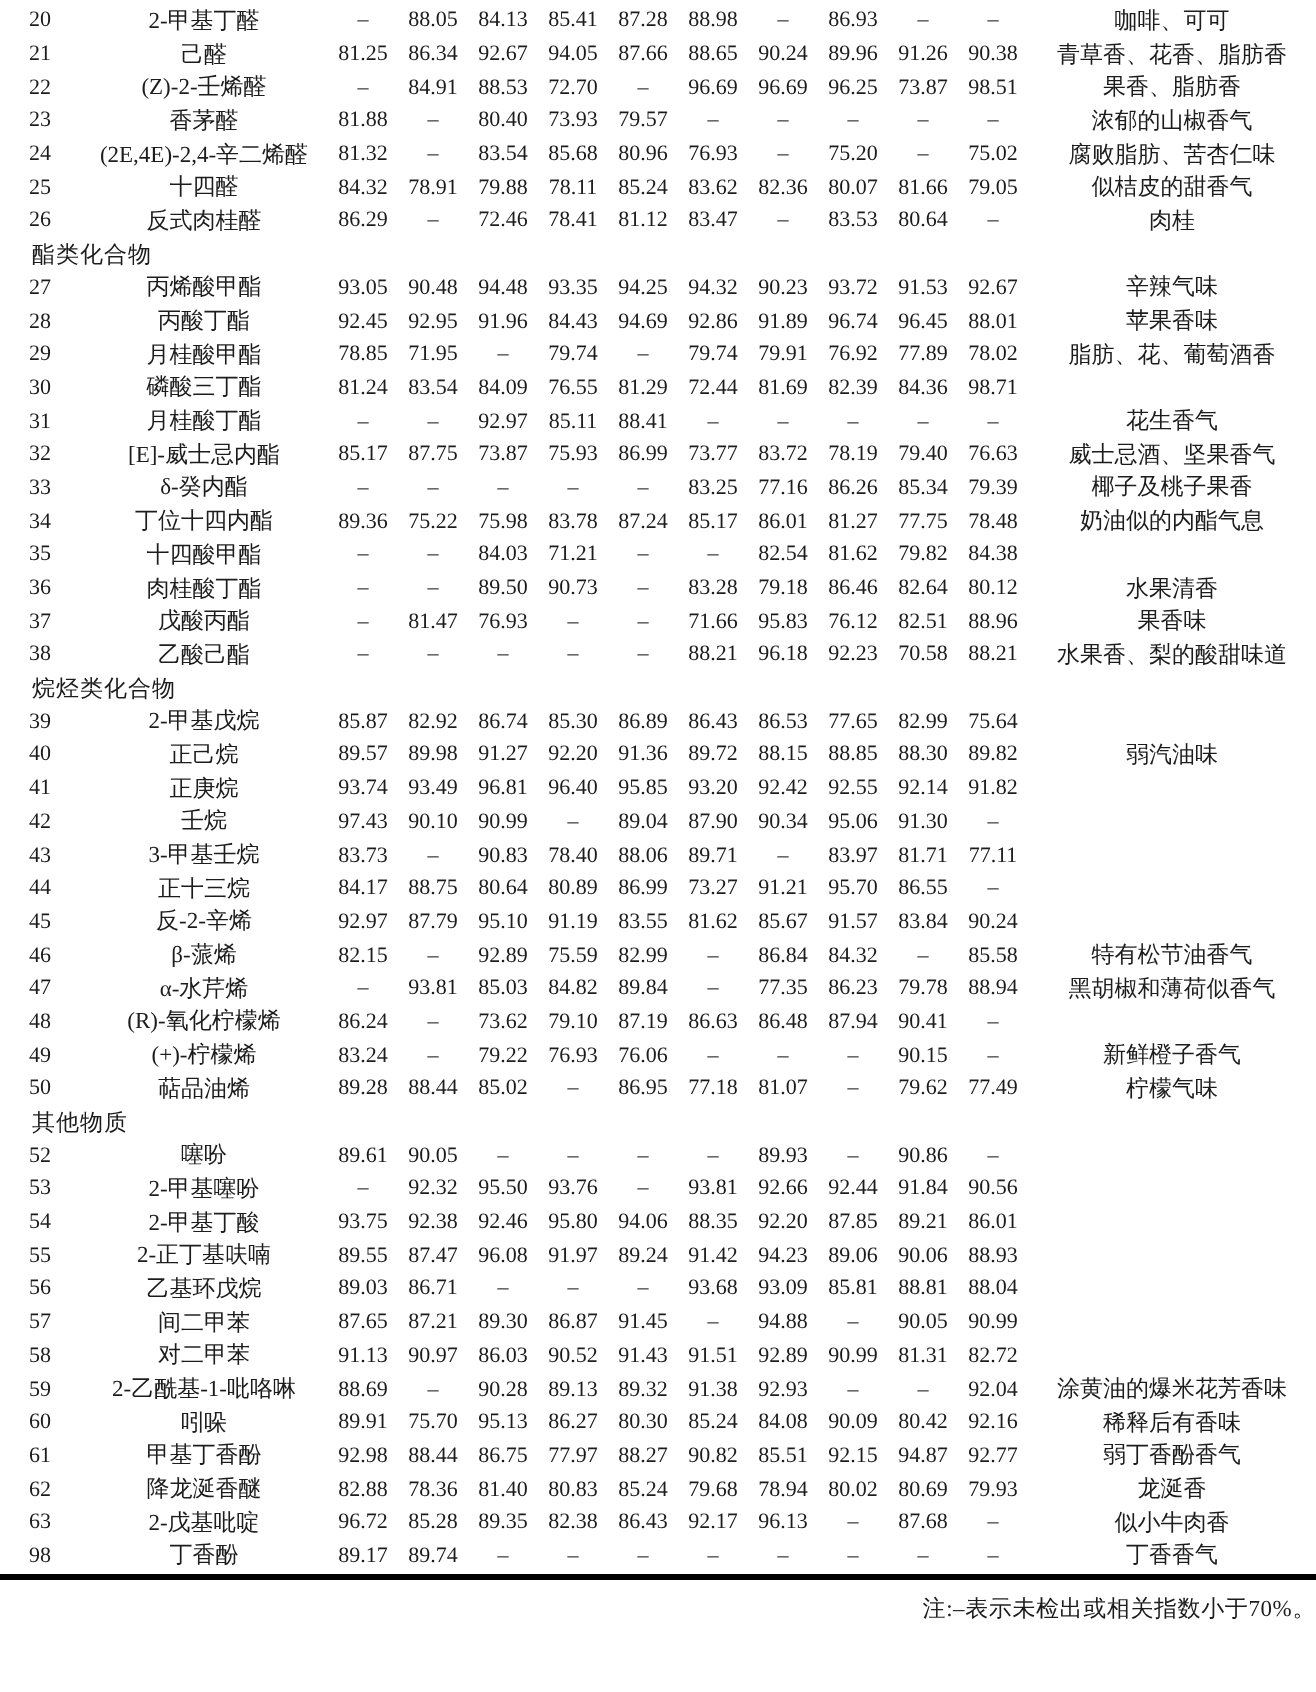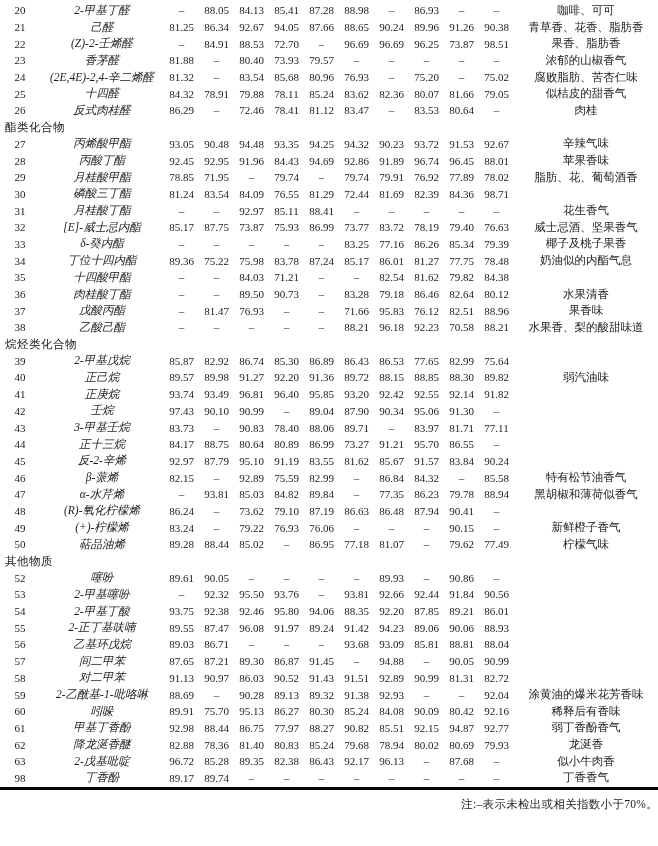--- a/index.html
+++ b/index.html
@@ -8,24 +8,24 @@
     background: #ffffff;
     font-family: "Liberation Serif", "DejaVu Serif", serif;
     color: #1c1c1c;
     overflow: hidden;
   }
   .page { width: 658px; height: 846px; padding-top: 2px; box-sizing: border-box; }
   .tbl { width: 658px; }
   .trow { display: flex; align-items: center; height: 16.7px; }
   .section-row {
     display: flex; align-items: center; height: 16.7px;
-    font-size: 11.5px; padding-left: 5px; letter-spacing: 0.5px;
+    font-size: 11.5px; padding-left: 16px; letter-spacing: 0.5px;
   }
   .c-no   { flex: 0 0 40px;  text-align: center; font-size: 11px; }
-  .c-name { flex: 0 0 124px; text-align: center; font-size: 11.5px; white-space: nowrap; font-style: italic; }
+  .c-name { flex: 0 0 124px; text-align: center; font-size: 11.5px; white-space: nowrap; }
   .c-val  { flex: 0 0 35px;  text-align: center; font-size: 11px; white-space: nowrap; }
   .c-aroma{ flex: 1 1 auto;  text-align: center; font-size: 11.5px; white-space: nowrap; }
   .bottom-rule { width: 658px; height: 3px; background: #000; margin-top: 1px; }
   .note { font-size: 11.5px; padding-left: 4px; margin-top: 7px; letter-spacing: 0.3px; text-align: right; }
 </style>
 </head>
 <body>
 
 <div class="page">
   <div class="tbl" id="table-body">

